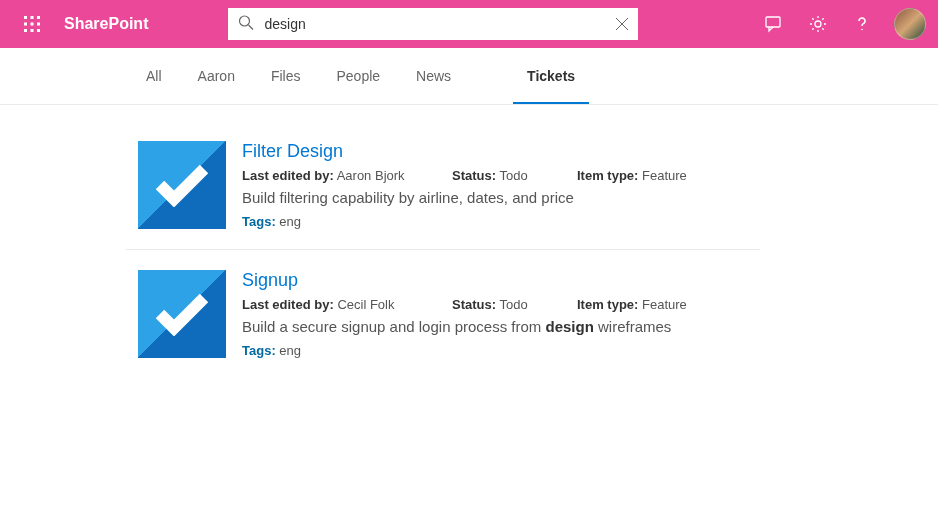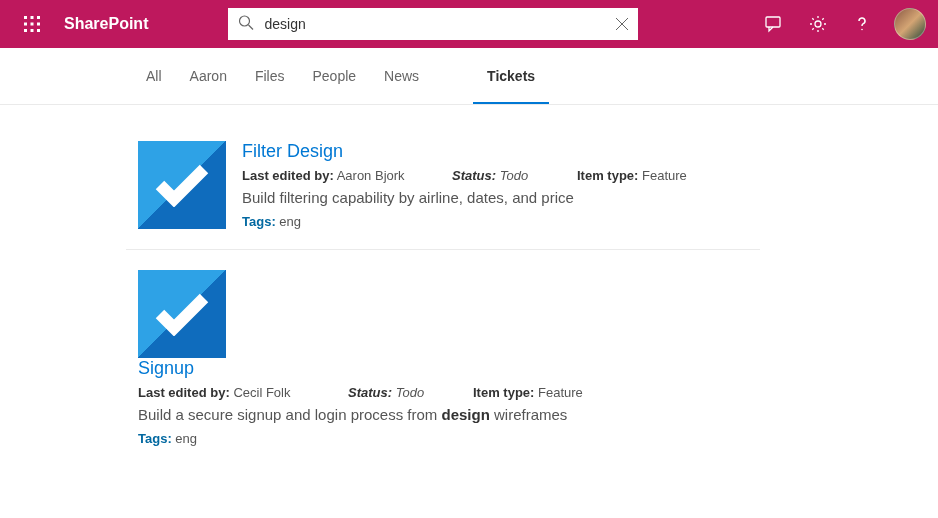--- a/index.html
+++ b/index.html
@@ -1,51 +1,51 @@
 <!DOCTYPE html>
 <html><head>
 <meta charset="utf-8">
 <style>
   * { box-sizing: border-box; margin: 0; padding: 0; }
   body { font-family: "Segoe UI", Arial, sans-serif; font-size: 14px; color: #333; background: #fff; width: 938px; }
   
   
-  .header { background: #be185d; height: 48px; display: flex; align-items: center; color: #fff; padding: 0 8px; }
+  .header { background: #ec4899; height: 48px; display: flex; align-items: center; color: #fff; padding: 0 8px; }
   .waffle { width: 48px; height: 48px; display: flex; align-items: center; justify-content: center; cursor: pointer; }
   .brand { font-size: 16px; font-weight: 600; margin-left: 8px; margin-right: 40px; }
   .search-box { position: relative; width: 410px; height: 32px; background: #fff; display: flex; align-items: center; margin-left: 40px; }
   .search-icon { position: absolute; left: 10px; top: 50%; transform: translateY(-50%); color: #666; }
   .search-input { width: 100%; height: 100%; border: none; outline: none; padding: 0 40px 0 36px; font-size: 14px; color: #333; background: transparent; }
   .clear-btn { position: absolute; right: 0; top: 0; width: 32px; height: 32px; display: flex; align-items: center; justify-content: center; cursor: pointer; color: #666; }
   .header-spacer { flex: 1; }
   .header-icons { display: flex; align-items: center; gap: 4px; }
   .hicon { width: 40px; height: 48px; display: flex; align-items: center; justify-content: center; cursor: pointer; color: #fff; }
   .avatar { width: 32px; height: 32px; border-radius: 50%; margin-left: 8px; margin-right: 4px; cursor: pointer; background: linear-gradient(135deg, #8a5a44 0%, #d4a574 50%, #2a4a3a 100%); border: 1px solid rgba(255,255,255,0.3); }
   
   
   .tabs-wrap { border-bottom: 1px solid #eaeaea; }
-  .tabs { display: flex; align-items: center; padding-left: 132px; height: 56px; gap: 0; }
+  .tabs { display: flex; align-items: center; padding-left: 132px; height: 56px; gap: 8px; }
   .tab { padding: 0 14px; height: 56px; display: flex; align-items: center; color: #666; cursor: pointer; font-size: 14px; position: relative; }
   .tab.gap { margin-left: 40px; }
   .tab.active { color: #333; font-weight: 600; }
   .tab.active::after { content: ""; position: absolute; bottom: 0; left: 0; right: 0; height: 2px; background: #0078d4; }
   
   
   .results { padding: 36px 0 0 126px; width: 760px; }
   .result { display: flex; padding: 0 0 20px 12px; }
-  .result + .result { border-top: 1px solid #eaeaea; padding-top: 20px; flex-direction: column; }
+  .result + .result { border-top: 1px solid #eaeaea; padding-top: 20px; }
   .thumb { width: 88px; height: 88px; flex-shrink: 0; position: relative; background: linear-gradient(135deg, #2ea2e6 0%, #2ea2e6 50%, #0f6cbd 50%, #0f6cbd 100%); margin-right: 16px; }
   .thumb svg { position: absolute; top: 50%; left: 50%; transform: translate(-50%, -50%); }
   .body { flex: 1; }
   .title { color: #0078d4; font-size: 18px; font-weight: 400; margin-bottom: 6px; cursor: pointer; }
   .meta-row { display: flex; margin-bottom: 6px; font-size: 13px; color: #555; gap: 12px; }
   .meta { display: inline-block; }
   .meta .label { font-weight: 700; color: #333; }
   .meta.c1 { width: 198px; }
-  .meta.c2 { width: 113px; font-style: italic; }
+  .meta.c2 { width: 113px; }
   .desc { color: #555; font-size: 15px; margin-bottom: 8px; }
   .desc .hl { font-weight: 700; color: #333; }
   .tags { font-size: 13px; color: #555; }
   .tags .label { font-weight: 700; color: #0369a1; }
 </style>
 </head>
 <body>
 
 <div class="header">
   <div class="waffle">

